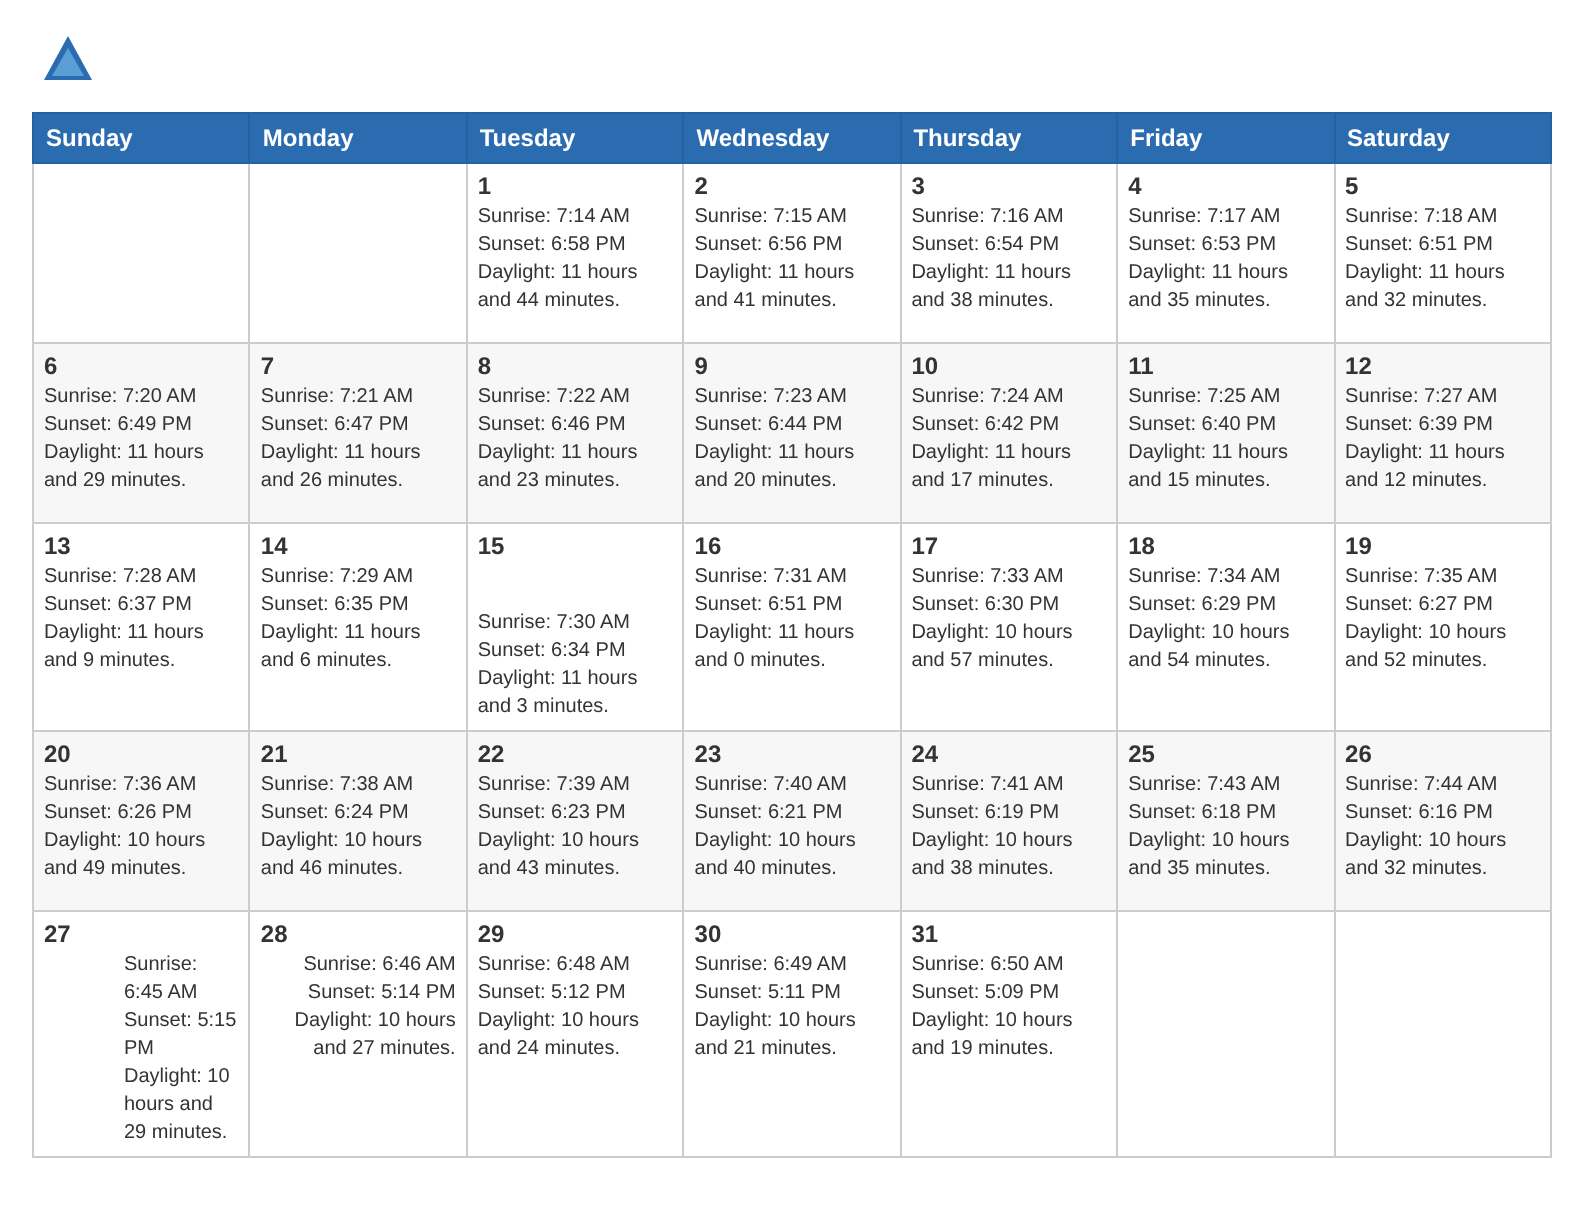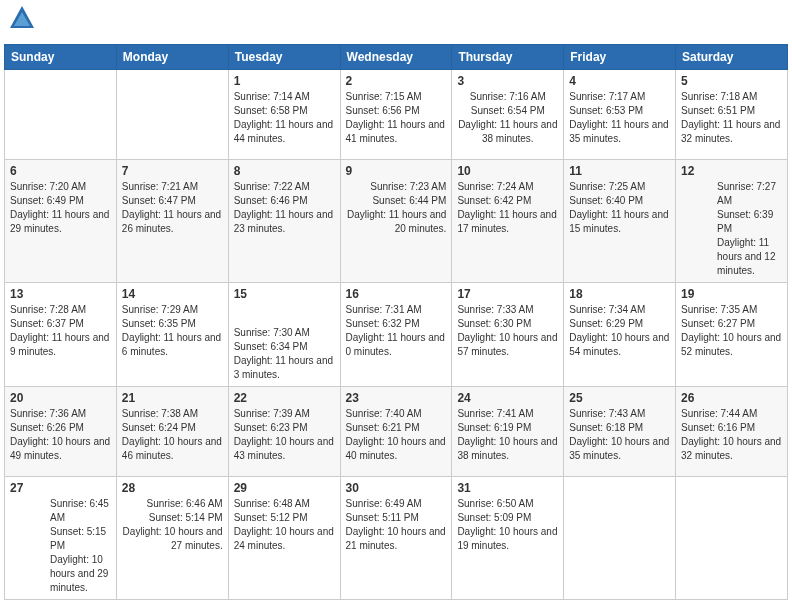--- a/index.html
+++ b/index.html
@@ -7,21 +7,21 @@
       font-family: Arial, sans-serif;
       background: #fff;
       width: 792px;
       min-height: 612px;
       font-size: 11px;
       color: #333;
     }
     .page {
       width: 792px;
       min-height: 612px;
-      padding: 4px;
+      padding: 16px;
       background: #fff;
     }
     .header {
       display: flex;
       justify-content: space-between;
       align-items: flex-start;
       margin-bottom: 12px;
     }
     .logo {
       display: flex;
@@ -137,21 +137,21 @@
 Daylight: 11 hours and 44 minutes.</div>
           </td>
           <td>
             <span class="day-number">2</span>
             <div class="day-info" style="white-space: pre-wrap;">Sunrise: 7:15 AM
 Sunset: 6:56 PM
 Daylight: 11 hours and 41 minutes.</div>
           </td>
           <td>
             <span class="day-number">3</span>
-            <div class="day-info" style="white-space: pre-wrap; text-align: center;">Sunrise: 7:16 AM
+            <div class="day-info" style="white-space: pre-wrap;">Sunrise: 7:16 AM
 Sunset: 6:54 PM
 Daylight: 11 hours and 38 minutes.</div>
           </td>
           <td>
             <span class="day-number">4</span>
             <div class="day-info" style="white-space: pre-wrap;">Sunrise: 7:17 AM
 Sunset: 6:53 PM
 Daylight: 11 hours and 35 minutes.</div>
           </td>
           <td>
@@ -175,39 +175,39 @@
 Daylight: 11 hours and 26 minutes.</div>
           </td>
           <td>
             <span class="day-number">8</span>
             <div class="day-info" style="white-space: pre-wrap;">Sunrise: 7:22 AM
 Sunset: 6:46 PM
 Daylight: 11 hours and 23 minutes.</div>
           </td>
           <td>
             <span class="day-number">9</span>
-            <div class="day-info" style="white-space: pre-wrap; text-align: right;">Sunrise: 7:23 AM
+            <div class="day-info" style="white-space: pre-wrap;">Sunrise: 7:23 AM
 Sunset: 6:44 PM
 Daylight: 11 hours and 20 minutes.</div>
           </td>
           <td>
             <span class="day-number">10</span>
             <div class="day-info" style="white-space: pre-wrap;">Sunrise: 7:24 AM
 Sunset: 6:42 PM
 Daylight: 11 hours and 17 minutes.</div>
           </td>
           <td>
             <span class="day-number">11</span>
             <div class="day-info" style="white-space: pre-wrap;">Sunrise: 7:25 AM
 Sunset: 6:40 PM
 Daylight: 11 hours and 15 minutes.</div>
           </td>
           <td>
             <span class="day-number">12</span>
-            <div class="day-info" style="white-space: pre-wrap; margin-left: 36px;">Sunrise: 7:27 AM
+            <div class="day-info" style="white-space: pre-wrap;">Sunrise: 7:27 AM
 Sunset: 6:39 PM
 Daylight: 11 hours and 12 minutes.</div>
           </td>
         </tr>
         <tr class="week-row">
           <td>
             <span class="day-number">13</span>
             <div class="day-info" style="white-space: pre-wrap;">Sunrise: 7:28 AM
 Sunset: 6:37 PM
 Daylight: 11 hours and 9 minutes.</div>
@@ -220,21 +220,21 @@
           </td>
           <td>
             <span class="day-number">15</span>
             <div class="day-info" style="white-space: pre-wrap; margin-top: 25px;">Sunrise: 7:30 AM
 Sunset: 6:34 PM
 Daylight: 11 hours and 3 minutes.</div>
           </td>
           <td>
             <span class="day-number">16</span>
             <div class="day-info" style="white-space: pre-wrap;">Sunrise: 7:31 AM
-Sunset: 6:32 PM
+Sunset: 6:51 PM
 Daylight: 11 hours and 0 minutes.</div>
           </td>
           <td>
             <span class="day-number">17</span>
             <div class="day-info" style="white-space: pre-wrap;">Sunrise: 7:33 AM
 Sunset: 6:30 PM
 Daylight: 10 hours and 57 minutes.</div>
           </td>
           <td>
             <span class="day-number">18</span>

